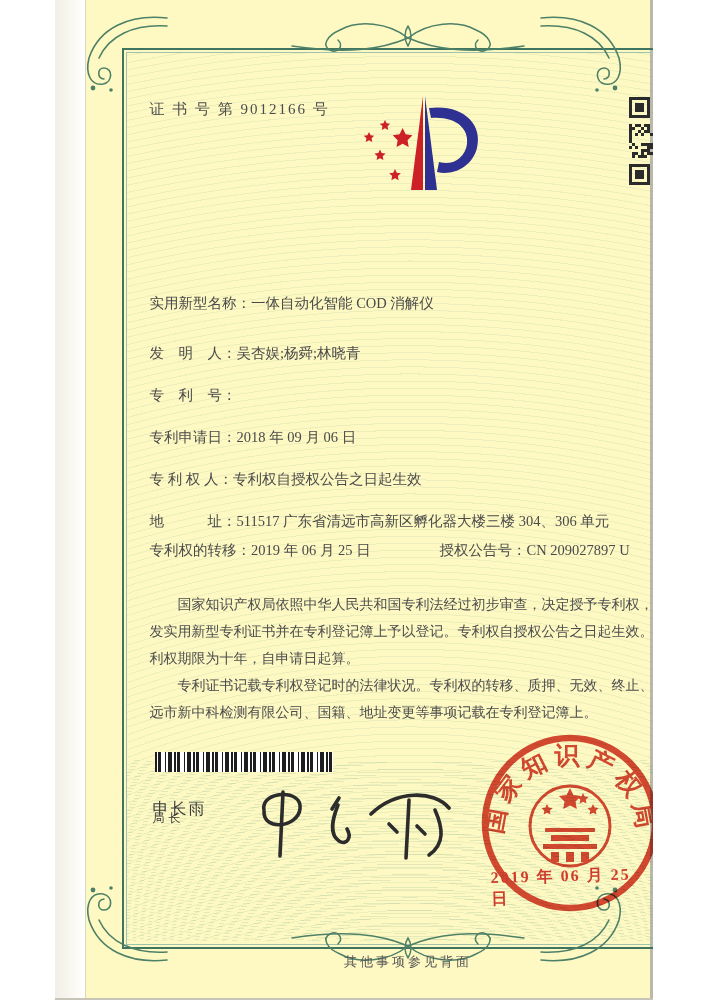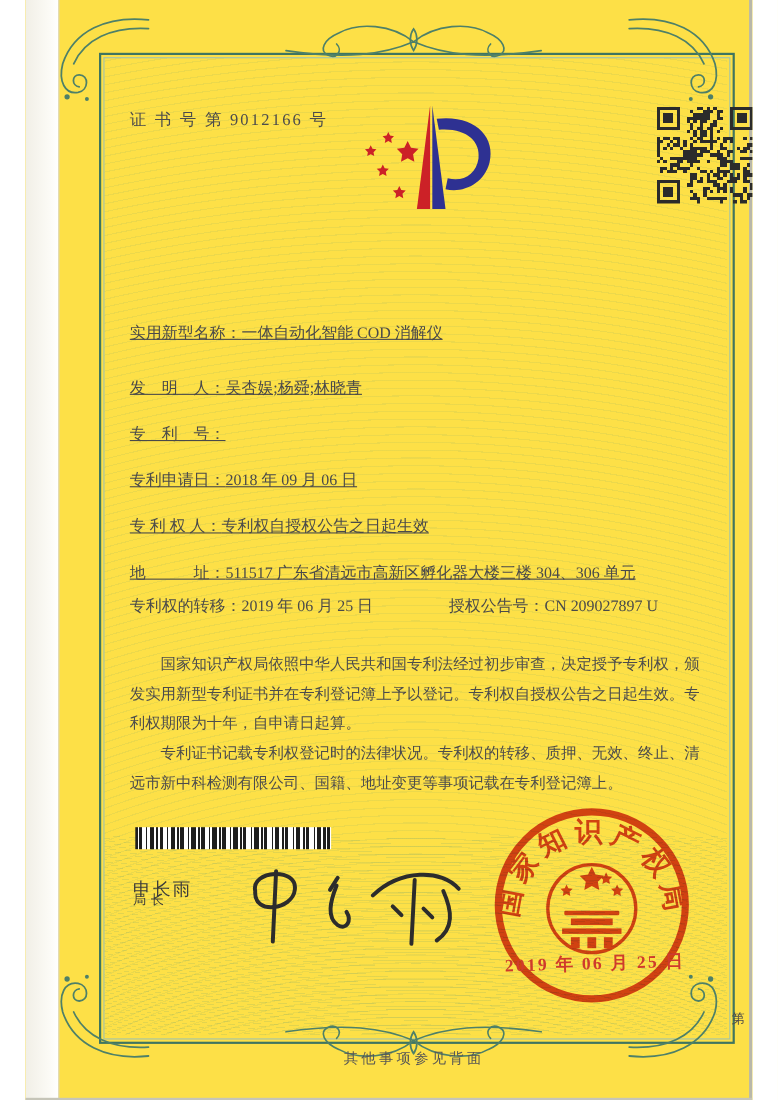--- a/index.html
+++ b/index.html
@@ -1,18 +1,18 @@
 <!DOCTYPE html>
 <html><head>
 <meta charset="utf-8">
 <style>
   html,body{margin:0;padding:0;background:#ffffff;}
   .page{
-    position:relative;width:661px;height:1000px;margin:0 auto;
-    background:#fde047;overflow:hidden;
+    position:relative;width:598px;height:1000px;margin:0 auto;
+    background:#fef9c3;overflow:hidden;
     font-family:"Liberation Serif","DejaVu Serif",serif;color:#454545;
   }
   
   .scan-left{position:absolute;left:0;top:0;width:30px;height:100%;
     background:linear-gradient(90deg,#f1efe6,#fbfaf5 70%,#ffffff);border-right:1px solid #d9d6c6;}
   .scan-right{position:absolute;right:0;top:0;width:3px;height:100%;background:#b9b8aa;}
   .scan-bottom{position:absolute;left:0;bottom:0;width:100%;height:2px;background:#c6c5b8;}
 
   
   .frame{position:absolute;left:67px;top:48px;width:574px;height:897px;
@@ -38,21 +38,21 @@
 
   
   .cert-number{position:absolute;left:95px;top:100px;font-size:15px;letter-spacing:2px;color:#4c4c4c;}
   .logo{position:absolute;left:300px;top:90px;}
   .qr{position:absolute;left:574px;top:97px;width:88px;height:88px;}
   .title{position:absolute;left:0;top:216px;width:707px;text-align:center;
     font-size:31px;font-weight:600;letter-spacing:10px;color:#3c3c3c;}
 
   
   .fields{position:absolute;left:95px;top:293px;width:545px;font-size:14.5px;color:#4a4a4a;}
-  .frow{display:flex;align-items:flex-start;line-height:1.45;text-decoration:underline;}
+  .frow{display:flex;align-items:flex-start;line-height:1.45;}
   .frow .lab{white-space:pre;flex:none;}
   .frow .val{width:402px;}
   .r-name{margin-bottom:29px;}
   .r-inv,.r-patno,.r-appdate,.r-owner{margin-bottom:21px;}
   .r-addr{margin-bottom:9px;}
   .grant-row{position:relative;height:22px;}
   .grant-right{position:absolute;left:290px;top:0;white-space:nowrap;}
 
   
   .paras{position:absolute;left:95px;top:591px;width:524px;font-size:14px;

